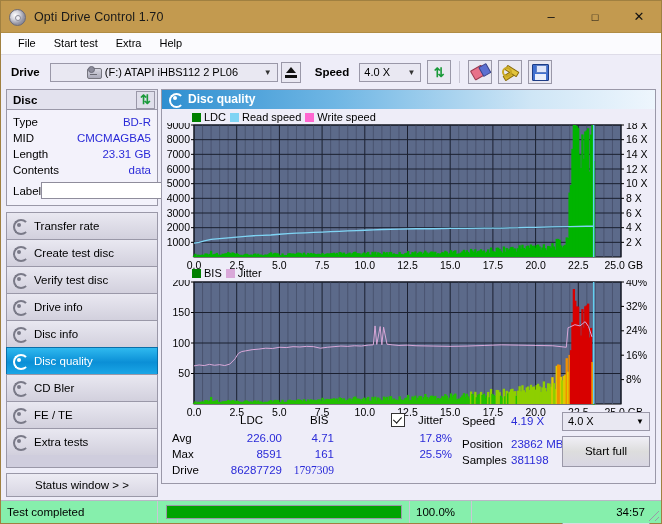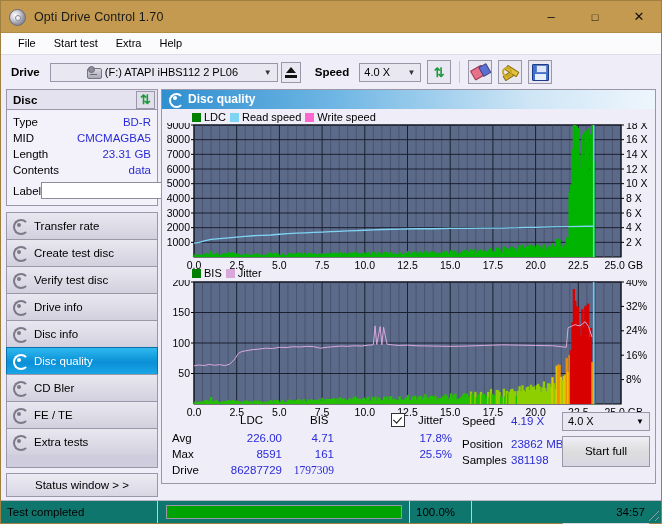--- a/index.html
+++ b/index.html
@@ -142,21 +142,21 @@
        position:relative;vertical-align:-2px;}
   .chk:after{content:"";position:absolute;left:3px;top:1px;width:4px;height:7px;
        border:solid #111;border-width:0 1.6px 1.6px 0;transform:rotate(42deg);}
   .selcombo{position:absolute;width:88px;height:19px;background:#e9e8f2;border:1px solid #9a98a8;
        display:flex;align-items:center;padding-left:5px;font-size:11px;box-sizing:border-box;}
   .btn{position:absolute;width:88px;height:31px;background:linear-gradient(#f0eff6,#ddd ,#d8d6e3);
        border:1px solid #9a98a8;display:flex;align-items:center;justify-content:center;font-size:11.5px;
        box-sizing:border-box;}
 
   
-  .statusbar{position:absolute;left:0;bottom:0;width:660px;height:22px;background:#0f766e;
+  .statusbar{position:absolute;left:0;bottom:0;width:660px;height:22px;background:#86efac;
      border-top:1px solid #b9b7c6;display:flex;align-items:center;font-size:11.5px;}
   .sb-cell{height:22px;display:flex;align-items:center;border-right:1px solid #c9c7d5;padding:0 6px;box-sizing:border-box;}
   .progress{width:236px;height:14px;background:#fff;border:1px solid #9a98a8;position:relative;box-sizing:border-box;}
   .progress .fill{height:100%;background:#00a400;}
   .grip{position:absolute;right:2px;bottom:2px;width:10px;height:10px;
      background:
        linear-gradient(135deg,transparent 46%,#9a98a8 46%,#9a98a8 54%,transparent 54%) ,
        linear-gradient(135deg,transparent 76%,#9a98a8 76%,#9a98a8 84%,transparent 84%);}
 </style>
 </head>

